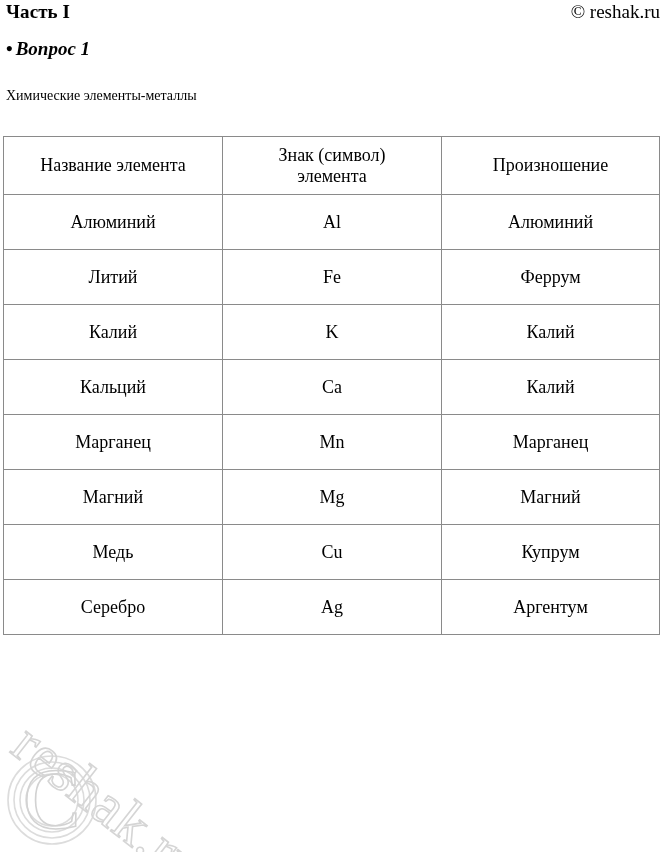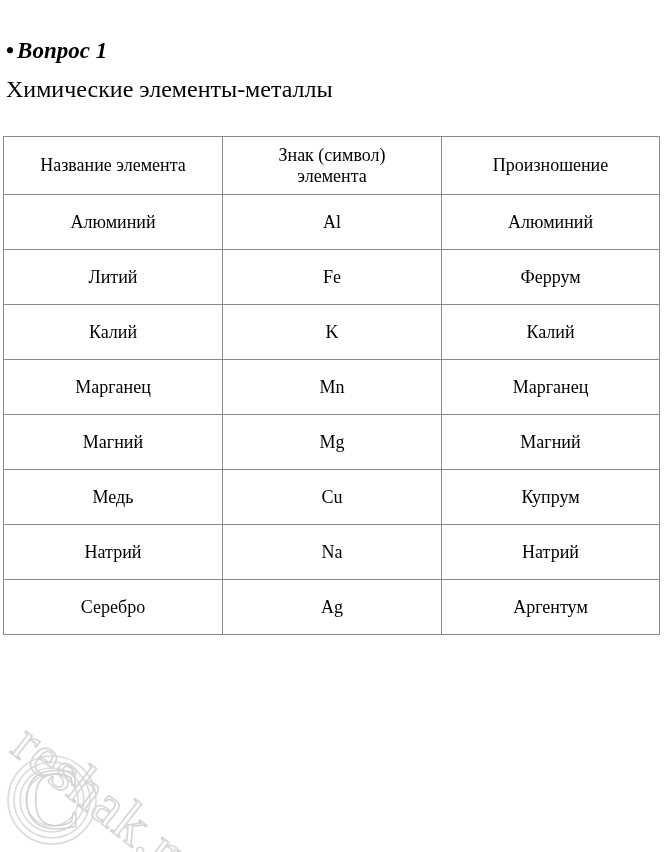--- a/index.html
+++ b/index.html
@@ -47,37 +47,37 @@
     font-size: 19px;
     font-weight: normal;
     white-space: nowrap;
   }
 
   
   .question-line {
     position: absolute;
     left: 6px;
     top: 38px;
-    font-size: 23px;
+    font-size: 19px;
     font-weight: bold;
     font-style: italic;
     white-space: nowrap;
   }
   .question-line .bullet {
     font-style: normal;
     font-weight: bold;
     margin-right: 3px;
   }
 
   
   .section-caption {
     position: absolute;
     left: 6px;
-    top: 76px;
-    font-size: 24px;
+    top: 88px;
+    font-size: 14px;
     font-weight: normal;
     white-space: nowrap;
   }
 
   
   .watermark {
     position: absolute;
     left: 0;
     top: 700px;
     width: 230px;
@@ -123,20 +123,24 @@
     line-height: 1.16;
     padding: 0 6px;
   }
   .hdr-two-line { display: block; }
 </style>
 </head>
 <body>
 
 <div class="page">
 
+  <div class="top-band">
+    <div class="part-title">Часть I</div>
+    <div class="site-credit">© reshak.ru</div>
+  </div>
 
   <div class="question-line">
     <span class="bullet">•</span><span>Вопрос 1</span>
   </div>
 
   <div class="section-caption">Химические элементы-металлы</div>
 
   <div class="watermark">
     <svg width="230" height="155" viewBox="0 0 230 155" aria-hidden="true">
       <g>
@@ -178,40 +182,40 @@
         <td>Литий</td>
         <td>Fe</td>
         <td>Феррум</td>
       </tr>
       <tr>
         <td>Калий</td>
         <td>K</td>
         <td>Калий</td>
       </tr>
       <tr>
+        <td>Кальций</td>
+        <td>Ca</td>
+        <td>Калий</td>
+      </tr>
+      <tr>
         <td>Марганец</td>
         <td>Mn</td>
         <td>Марганец</td>
       </tr>
       <tr>
         <td>Магний</td>
         <td>Mg</td>
         <td>Магний</td>
       </tr>
       <tr>
         <td>Медь</td>
         <td>Cu</td>
         <td>Купрум</td>
       </tr>
       <tr>
-        <td>Натрий</td>
-        <td>Na</td>
-        <td>Натрий</td>
-      </tr>
-      <tr>
         <td>Серебро</td>
         <td>Ag</td>
         <td>Аргентум</td>
       </tr>
     </tbody>
   </table>
 
 </div>
 
 </body></html>

